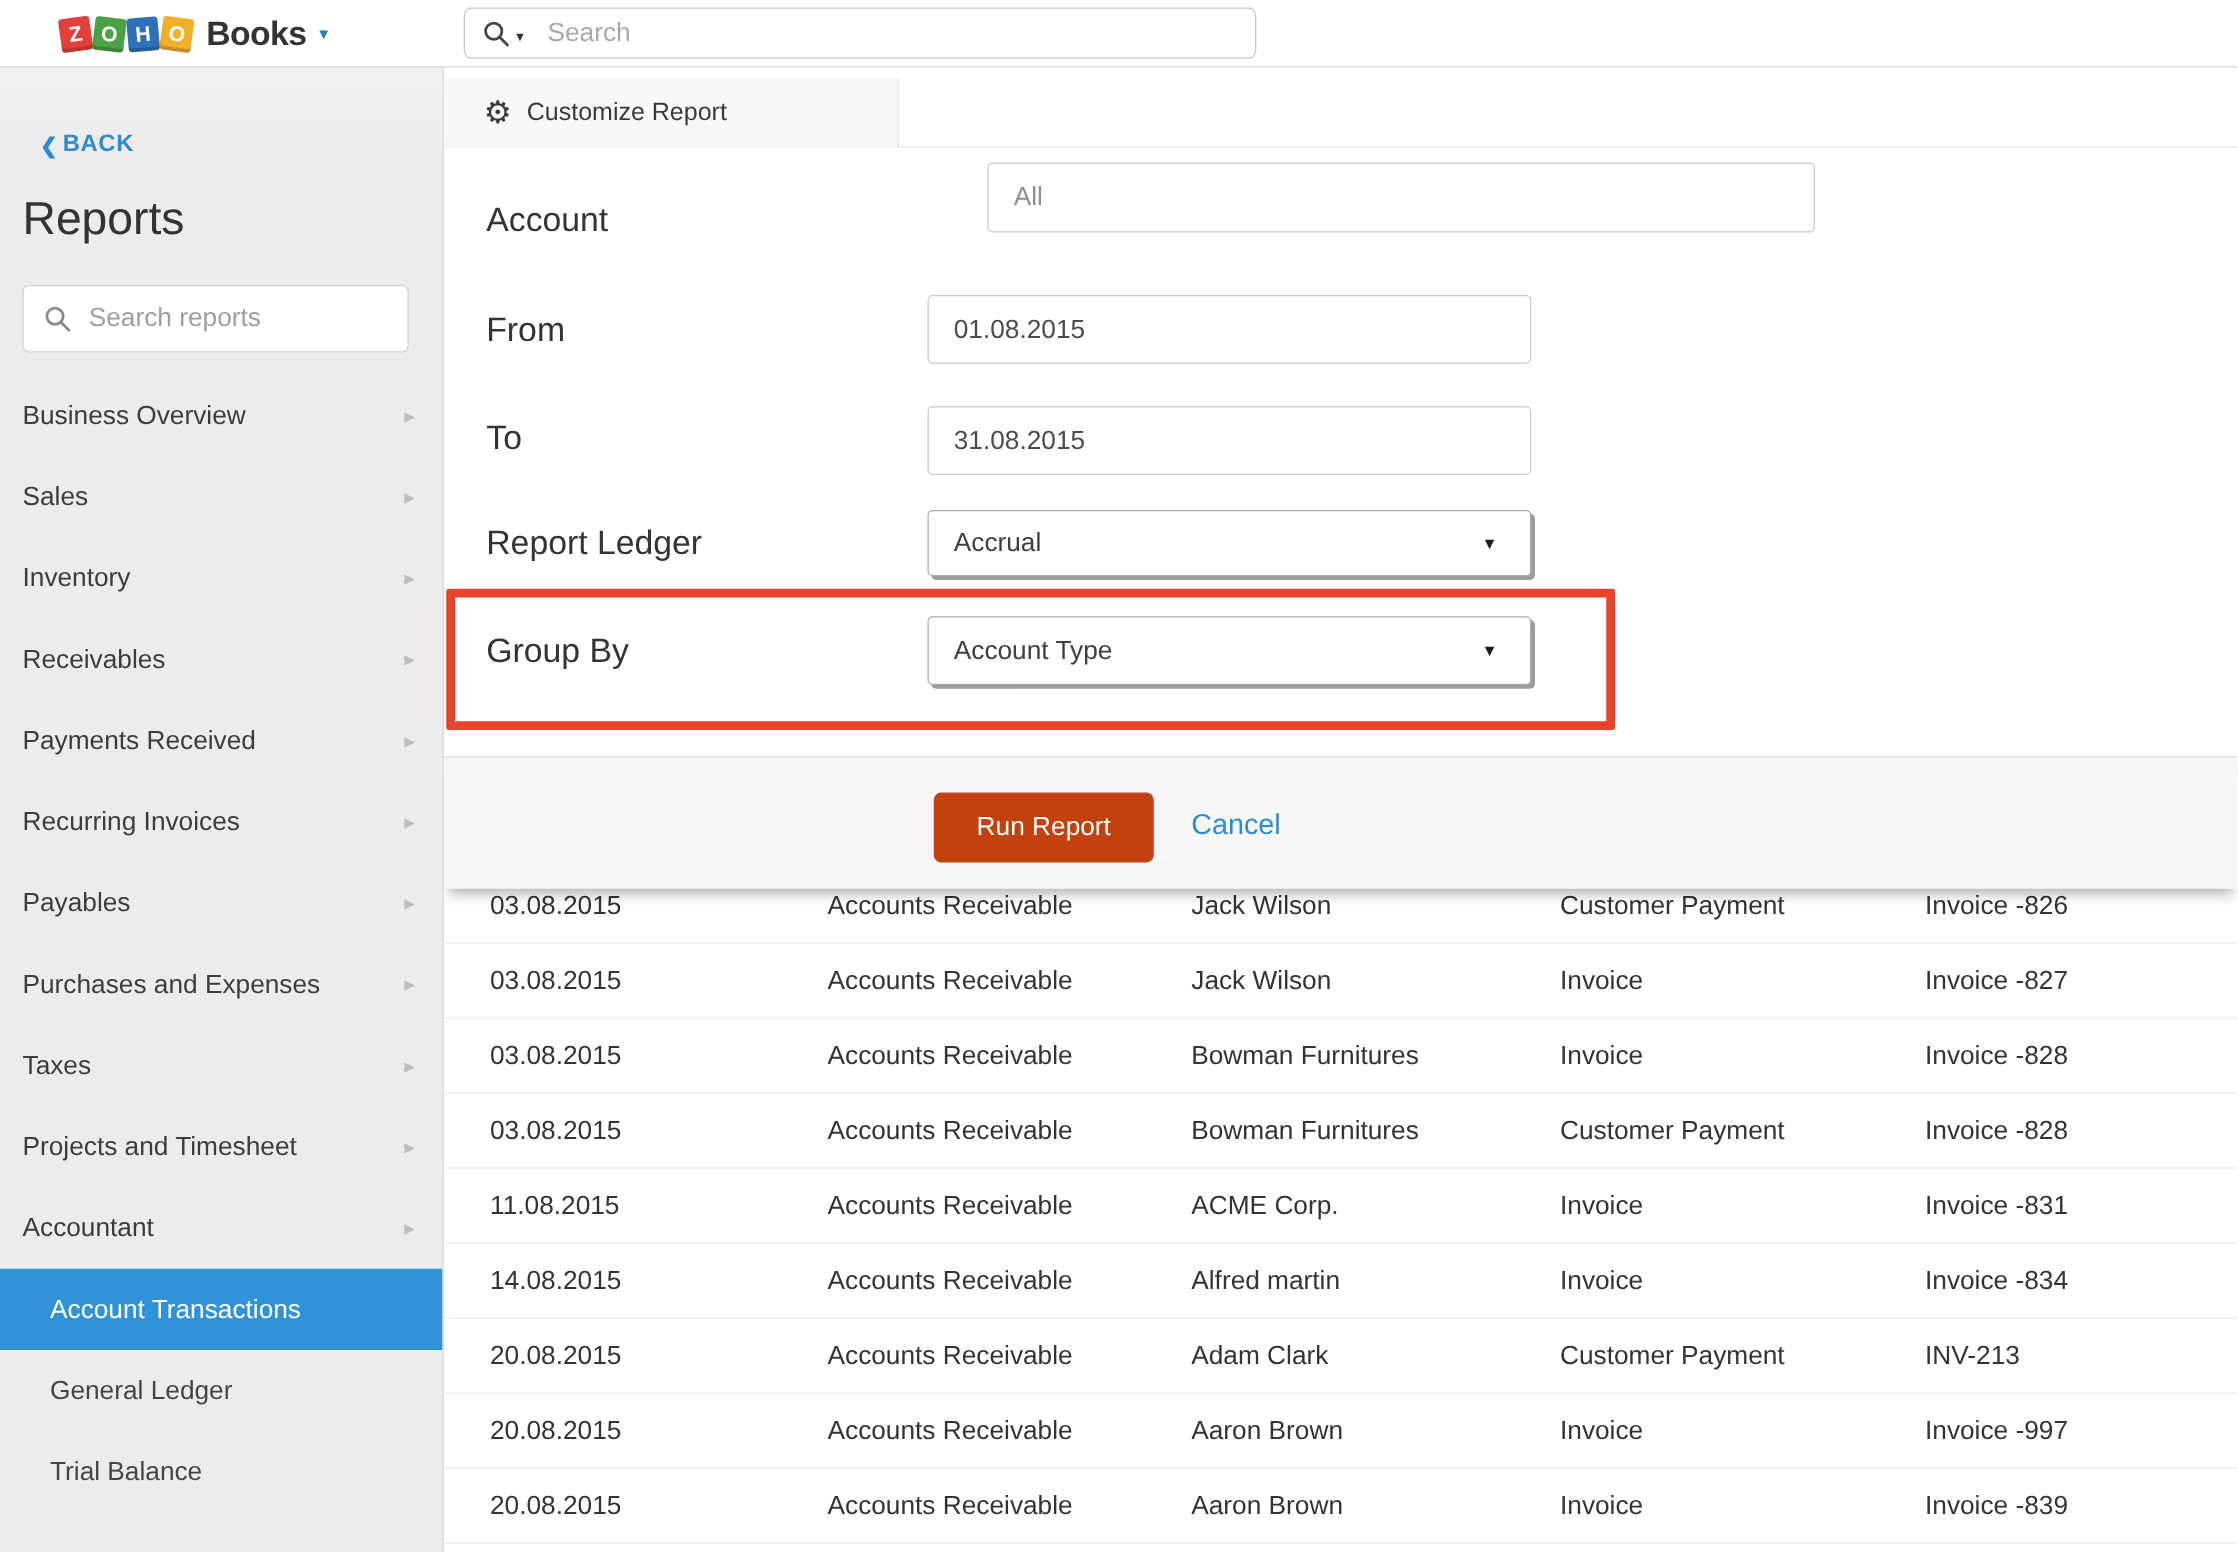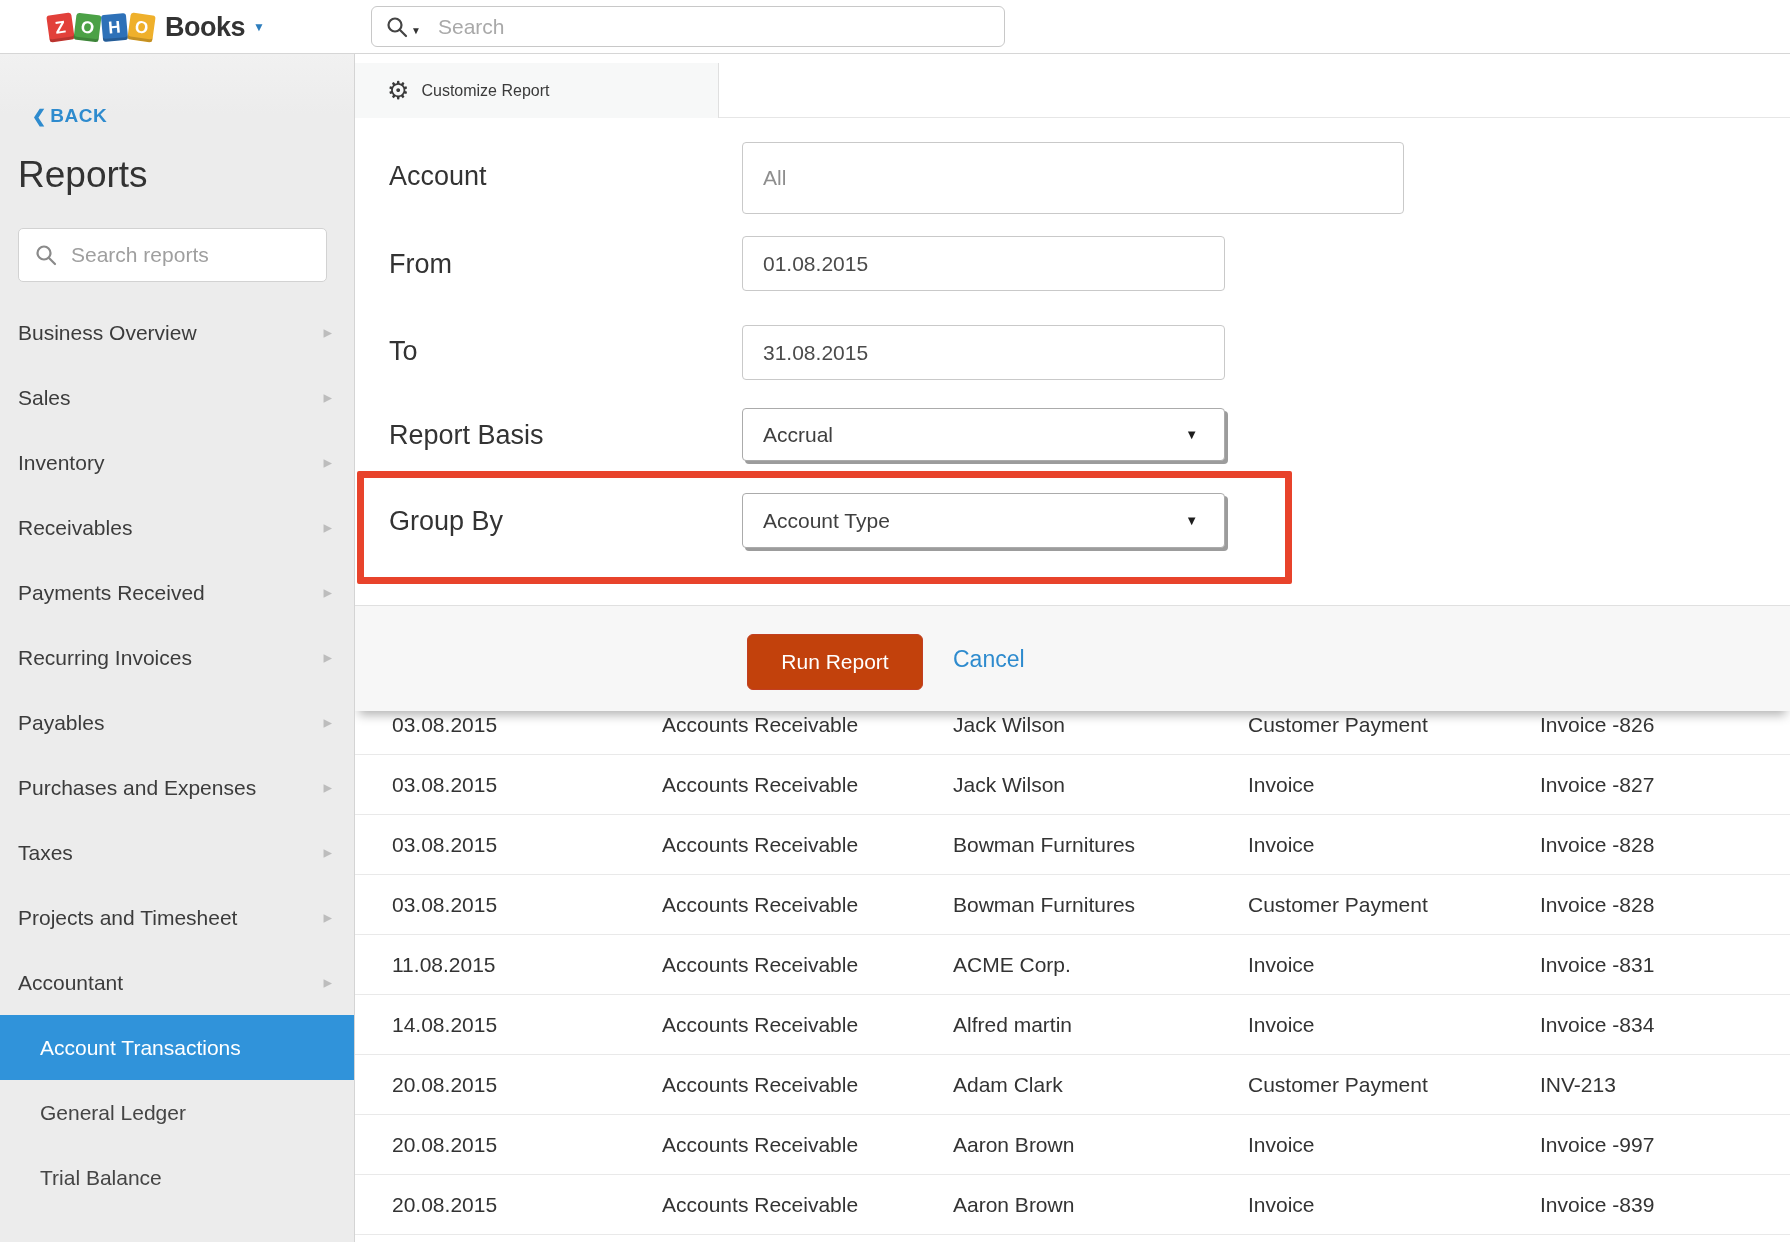--- a/index.html
+++ b/index.html
@@ -48,27 +48,27 @@
   .sub.selected .sub-label { color:#fff; }
 
   
   .content { position:absolute; left:355px; top:54px; width:1435px; height:1188px; background:#fff; }
 
   .panel-header { position:absolute; left:0; top:9px; width:100%; height:55px;
                   border-bottom:1px solid #e6e6e6; background:#fff; }
   .panel-tab { position:absolute; left:0; top:0; width:364px; height:55px; background:#f7f8f8;
                border-right:1px solid #e0e0e0; display:flex; align-items:center; padding-left:32px; }
   .gear { font-size:25px; color:#3a3a3a; margin-right:12px; line-height:1; }
-  .panel-title { font-size:16px; color:#3a3a3a; }
+  .panel-title { font-size:20px; color:#3a3a3a; }
 
   .f-label { position:absolute; left:34px; font-size:27px; color:#333; transform:translateY(-50%); }
   .field-input { position:absolute; left:387px; border:1px solid #c9c9c9; border-radius:4px;
                  background:#fff; font-size:21px; color:#4b4b4b; padding:0 20px; font-family:inherit; outline:none; }
   .field-input.muted { color:#8e8e8e; }
-  #inp-account { top:88px;  width:662px; height:72px; }
+  #inp-account { top:76px;  width:662px; height:56px;margin-left:48px; }
   #inp-from    { top:182px; width:483px; height:55px; }
   #inp-to      { top:271px; width:483px; height:55px; }
   .lbl-account { top:122px; } .lbl-from { top:210px; } .lbl-to { top:297px; }
   .lbl-basis   { top:381px; } .lbl-group { top:467px; }
 
   .select { position:absolute; left:387px; width:483px; background:#fff; border:1px solid #ababab;
             border-radius:4px; box-shadow:3px 3px 0 #9c9c9c; display:flex; align-items:center;
             padding:0 20px; cursor:pointer; }
   #sel-basis { top:354px; height:53px; }
   #sel-group { top:439px; height:55px; }
@@ -213,21 +213,21 @@
 
     <span class="f-label lbl-account">Account</span>
     <input id="inp-account" class="field-input muted" readonly="" value="All" style="">
 
     <span class="f-label lbl-from">From</span>
     <input id="inp-from" class="field-input" readonly="" value="01.08.2015" style="">
 
     <span class="f-label lbl-to">To</span>
     <input id="inp-to" class="field-input" readonly="" value="31.08.2015" style="">
 
-    <span class="f-label lbl-basis">Report Basis</span>
+    <span class="f-label lbl-basis">Report Ledger</span>
     <div id="sel-basis" class="select">
       <span class="select-value">Accrual</span>
       <span class="select-caret">▼</span>
     </div>
 
     <div class="highlight-box"></div>
 
     <span class="f-label lbl-group">Group By</span>
     <div id="sel-group" class="select">
       <span class="select-value">Account Type</span>

